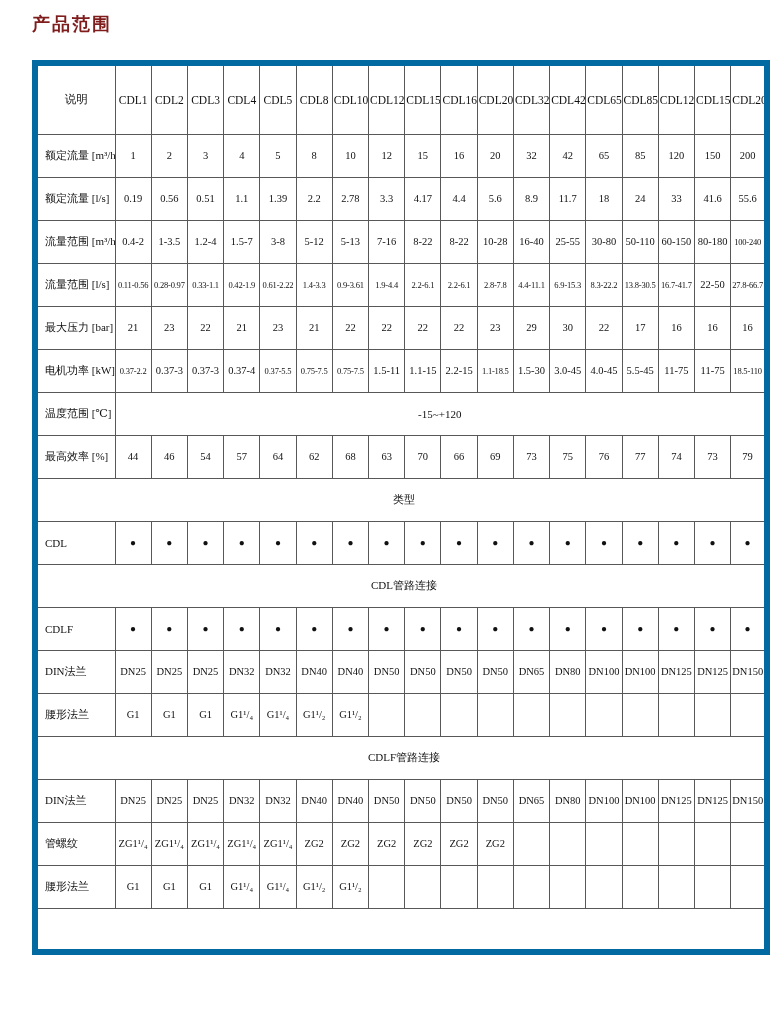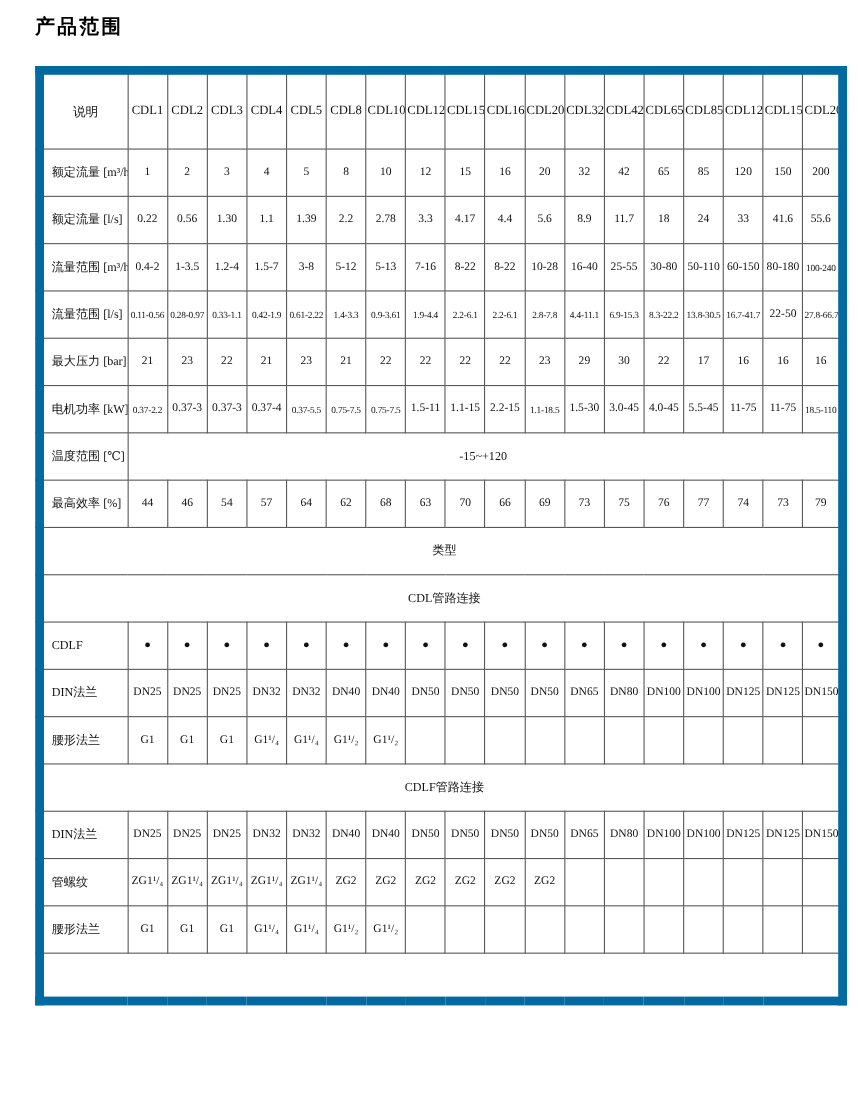--- a/index.html
+++ b/index.html
@@ -10,27 +10,27 @@
     color: #111111;
     font-family: "Liberation Serif", "DejaVu Serif", serif;
   }
   .page { padding: 12px 0 0 32px; }
   .title {
     font-family: "Liberation Sans", "DejaVu Sans", sans-serif;
     font-size: 18px;
     font-weight: bold;
     letter-spacing: 2px;
     margin: 0 0 9px 0;
-    color: #000000;
+    color: #7f1d1d;
   }
   table.spec-table {
     border-collapse: collapse;
     table-layout: fixed;
     width: 738px;
-    border: 8px solid #0369a1;
+    border: 6px solid #0369a1;
     background: #fff;
     margin-top: 24px;
   }
   td {
     border: 1px solid #585858;
     text-align: center;
     vertical-align: middle;
     font-size: 10.5px;
     padding: 0 1px;
     height: 43px;
@@ -100,23 +100,23 @@
           <td>32</td>
           <td>42</td>
           <td>65</td>
           <td>85</td>
           <td>120</td>
           <td>150</td>
           <td>200</td>
         </tr>
         <tr>
           <td class="row-label label-col">额定流量 [l/s]</td>
-          <td>0.22</td>
+          <td>0.19</td>
           <td>0.56</td>
-          <td>1.30</td>
+          <td>0.51</td>
           <td>1.1</td>
           <td>1.39</td>
           <td>2.2</td>
           <td>2.78</td>
           <td>3.3</td>
           <td>4.17</td>
           <td>4.4</td>
           <td>5.6</td>
           <td>8.9</td>
           <td>11.7</td>
@@ -232,20 +232,41 @@
           <td>76</td>
           <td>77</td>
           <td>74</td>
           <td>73</td>
           <td>79</td>
         </tr>
         <tr>
           <td class="section-cell" colspan="19">类型</td>
         </tr>
         <tr>
+          <td class="row-label label-col">CDL</td>
+          <td class="dot-cell">●</td>
+          <td class="dot-cell">●</td>
+          <td class="dot-cell">●</td>
+          <td class="dot-cell">●</td>
+          <td class="dot-cell">●</td>
+          <td class="dot-cell">●</td>
+          <td class="dot-cell">●</td>
+          <td class="dot-cell">●</td>
+          <td class="dot-cell">●</td>
+          <td class="dot-cell">●</td>
+          <td class="dot-cell">●</td>
+          <td class="dot-cell">●</td>
+          <td class="dot-cell">●</td>
+          <td class="dot-cell">●</td>
+          <td class="dot-cell">●</td>
+          <td class="dot-cell">●</td>
+          <td class="dot-cell">●</td>
+          <td class="dot-cell">●</td>
+        </tr>
+        <tr>
           <td class="section-cell" colspan="19">CDL管路连接</td>
         </tr>
         <tr>
           <td class="row-label label-col">CDLF</td>
           <td class="dot-cell">●</td>
           <td class="dot-cell">●</td>
           <td class="dot-cell">●</td>
           <td class="dot-cell">●</td>
           <td class="dot-cell">●</td>
           <td class="dot-cell">●</td>

